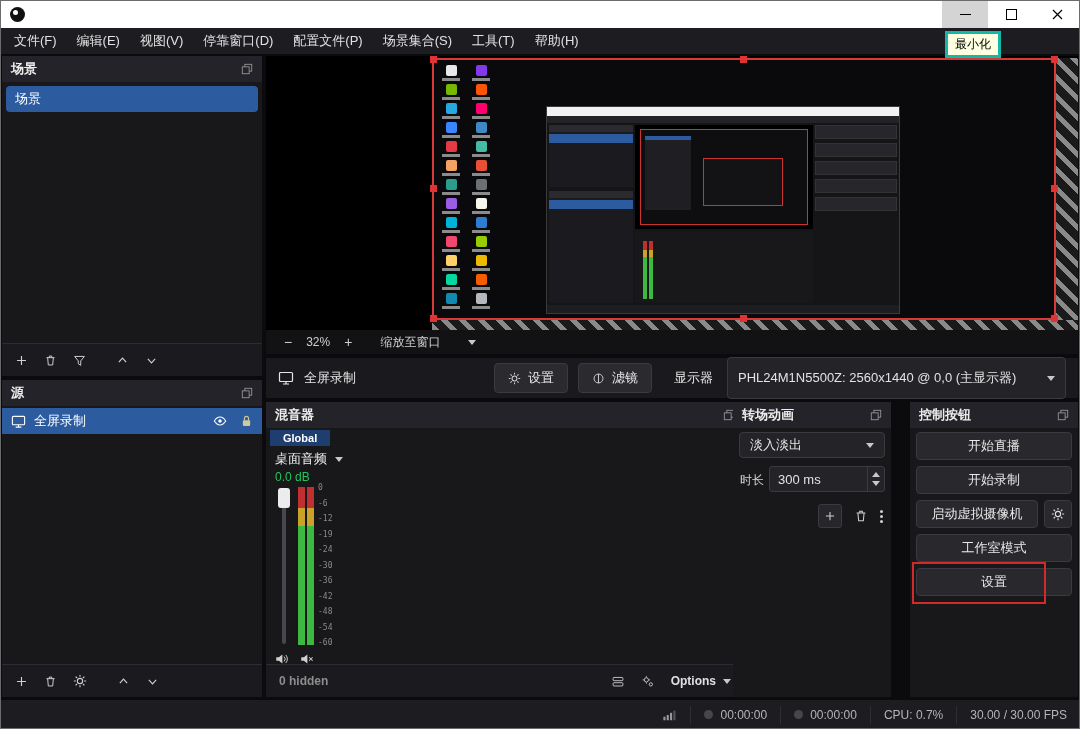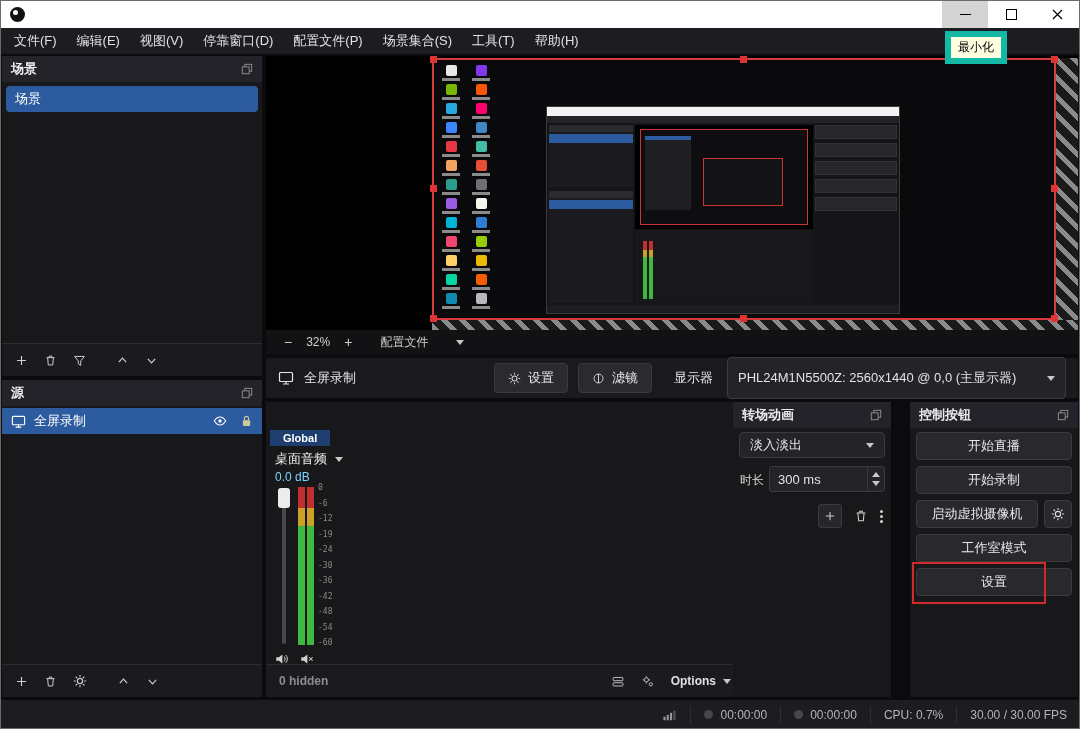--- a/index.html
+++ b/index.html
@@ -11,21 +11,21 @@
   #titlebar{position:absolute;left:0;top:0;right:0;height:28px;background:#ffffff;color:#000;display:flex;align-items:center;}
   #obs-logo{width:15px;height:15px;border-radius:50%;background:#111;margin:0 8px 0 10px;position:relative;}
   #obs-logo:after{content:"";position:absolute;left:3px;top:3px;width:5px;height:5px;border-radius:50%;background:#fff;}
   #title-text{font-size:12px;color:#111;}
   .win-btn{position:absolute;top:0;width:46px;height:28px;display:flex;align-items:center;justify-content:center;}
   #btn-min{right:92px;background:#d4d4d4;}
   #btn-min .bar{width:11px;height:1px;background:#000;}
   #btn-max{right:46px;}
   #btn-max .box{width:9px;height:9px;border:1px solid #000;}
   #btn-close{right:0;}
-  #tooltip{position:absolute;left:945px;top:31px;background:#ffffe1;border:6px solid #14b8a6;color:#000;
+  #tooltip{position:absolute;left:945px;top:31px;background:#ffffe1;border:3px solid #14b8a6;color:#000;
            font-size:12px;padding:2px 7px;z-index:60;white-space:nowrap;}
 
   
   #menubar{position:absolute;left:0;top:28px;right:0;height:26px;background:#1d1d21;display:flex;align-items:center;padding-left:4px;}
   .menu-item{padding:0 10px;color:#e2e2e2;}
 
   
   .dock{position:absolute;background:#18181b;}
   .dock-header{height:26px;display:flex;align-items:center;justify-content:space-between;
                padding:0 9px;font-weight:bold;color:#ededed;background:#232329;}
@@ -94,21 +94,21 @@
   #quickbar-settings{margin-left:128px;}
   .combo{height:28px;background:#232328;border:1px solid #3a3a40;border-radius:4px;
          display:flex;align-items:center;gap:8px;padding:6px 10px;color:#e3e3e3;}
   #display-combo{flex:1;margin-left:4px;}
   .combo .caret{margin-left:auto;}
 
   
   #mixer-dock{left:266px;top:402px;width:478px;height:295px;}
   #mixer-tab{position:absolute;left:4px;top:28px;background:#1e3e6f;color:#fff;font-size:11px;font-weight:bold;padding:2px 13px;}
   #mixer-channel{position:absolute;left:9px;top:48px;display:flex;align-items:center;gap:8px;color:#f0f0f0;}
-  #mixer-db{position:absolute;left:9px;top:68px;font-size:12px;color:#7dd3fc;}
+  #mixer-db{position:absolute;left:9px;top:68px;font-size:12px;color:#22c55e;}
   #fader{position:absolute;left:10px;top:86px;width:16px;height:158px;}
   #fader .track{position:absolute;left:6px;top:2px;bottom:2px;width:4px;background:#47474d;border-radius:2px;}
   #fader .handle{position:absolute;left:2px;top:0;width:12px;height:20px;background:#ececec;border-radius:3px;}
   #meter{position:absolute;left:32px;top:85px;height:158px;display:flex;gap:2px;}
   .mbar{width:7px;height:100%;background:linear-gradient(to bottom,#c03030 0 13%,#c9a227 13% 25%,#3db942 25% 100%);}
   #meter-ticks{position:absolute;left:52px;top:81px;height:164px;display:flex;flex-direction:column;justify-content:space-between;
                font-size:8px;color:#8a8a8a;font-family:"DejaVu Sans Mono",monospace;}
   #mixer-bottom-icons{position:absolute;left:8px;top:250px;display:flex;gap:10px;}
   #mixer-toolbar .spacer{flex:1;}
   #hidden-label{color:#8d8d8d;font-weight:bold;font-size:12px;}
@@ -436,21 +436,21 @@
       <div class="nw-bottom"></div>
     </div>
   </div>
 </div>
 
 <div id="zoombar">
   <span class="zbtn">−</span>
   <span>32%</span>
   <span class="zbtn">+</span>
   <span id="fit-control">
-    <span>配置文件</span>
+    <span>缩放至窗口</span>
     <span class="caret"></span>
   </span>
 </div>
 
 <div id="quickbar">
   <span class="icon">
     <svg width="16" height="16" viewBox="0 0 16 16">
         <rect x="1.5" y="2.5" width="13" height="9" rx="1" fill="none" stroke="#e6e6e6" stroke-width="1.2"></rect>
         <path d="M5 14h6M8 11.5V14" stroke="#e6e6e6" stroke-width="1.2"></path>
       </svg>
@@ -477,20 +477,29 @@
     <span>滤镜</span>
   </div>
   <span style="margin-left:12px;">显示器</span>
   <div class="combo" id="display-combo">
     <span>PHL24M1N5500Z: 2560x1440 @ 0,0 (主显示器)</span>
     <span class="caret"></span>
   </div>
 </div>
 
 <div class="dock" id="mixer-dock">
+  <div class="dock-header">
+    <span>混音器</span>
+    <span class="icon">
+      <svg width="12" height="12" viewBox="0 0 14 14">
+          <rect x="4.5" y="1.5" width="8" height="8" fill="none" stroke="#9a9a9a"></rect>
+          <rect x="1.5" y="4.5" width="8" height="8" fill="#232329" stroke="#9a9a9a"></rect>
+        </svg>
+    </span>
+  </div>
   <div id="mixer-tab">Global</div>
   <div id="mixer-channel">
     <span>桌面音频</span>
     <span class="caret"></span>
   </div>
   <div id="mixer-db">0.0 dB</div>
   <div id="fader">
     <div class="track"></div>
     <div class="handle"></div>
   </div>

